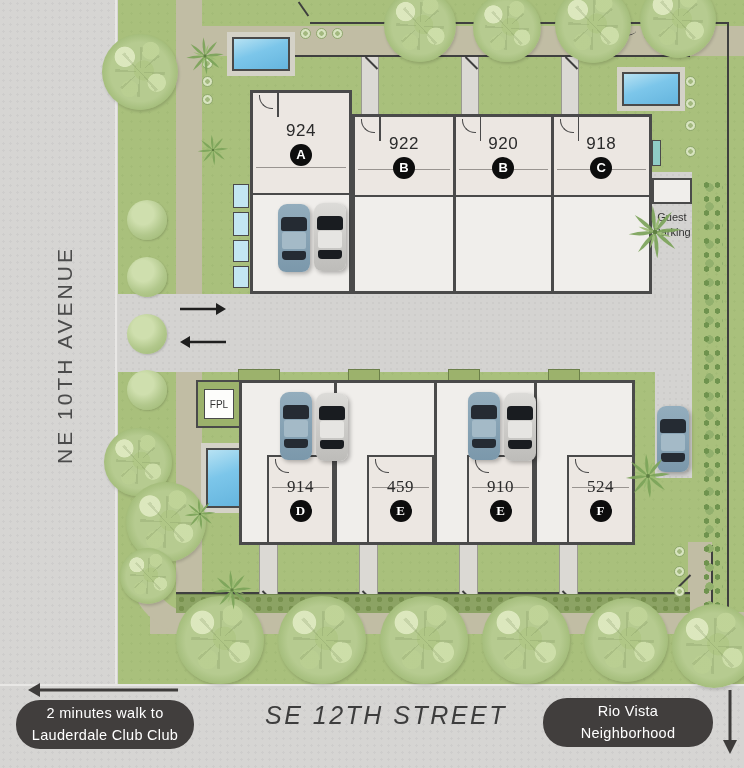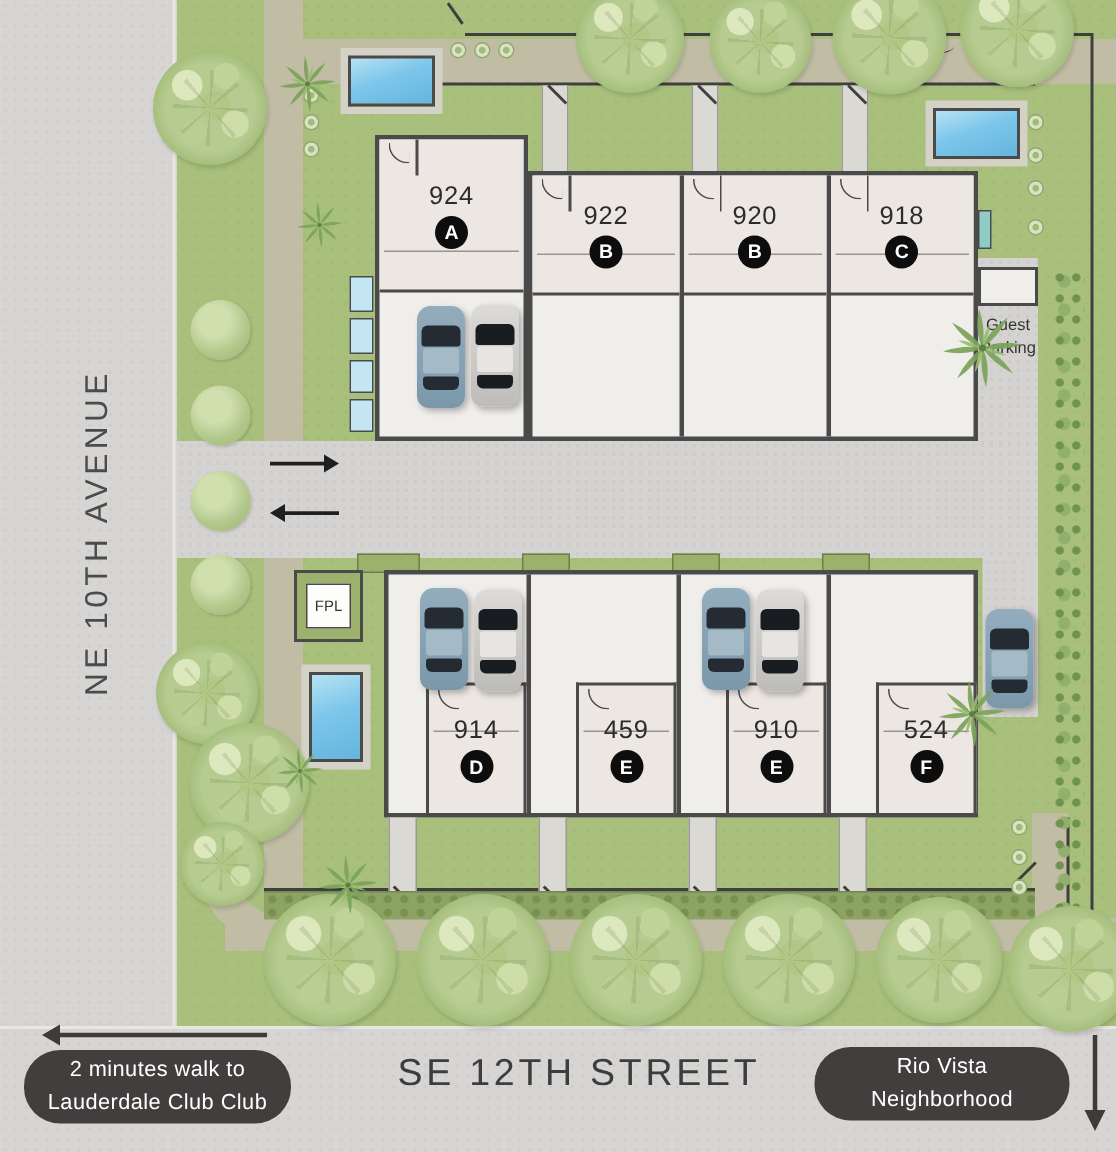--- a/index.html
+++ b/index.html
@@ -166,21 +166,21 @@
   <div class="abs" style="left:196px;top:380px;width:46px;height:48px;background:#9cb26c;border:2px solid #4a4a4a;box-sizing:border-box;display:flex;align-items:center;justify-content:center;">
     <div style="width:30px;height:30px;background:#fdfdfb;border:1.5px solid #4a4a4a;box-sizing:border-box;display:flex;align-items:center;justify-content:center;font-size:10px;color:#333;">FPL</div>
   </div>
 
   <div class="abs" style="left:652px;top:178px;width:40px;height:26px;background:#f0eeeb;border:2px solid #4a4a4a;box-sizing:border-box;"></div>
   <div class="abs glabel" style="left:648px;top:210px;width:48px;">
     <div>Guest</div>
     <div>Parking</div>
   </div>
 
-  <div class="abs block" style="left:256px;top:380px;width:396px;height:165px;">
+  <div class="abs block" style="left:239px;top:380px;width:396px;height:165px;font-family:Liberation Serif, serif;">
     <div class="wall" style="position:absolute;left:92px;top:0;width:2.5px;height:159px;"></div>
     <div class="wall" style="position:absolute;left:192px;top:0;width:2.5px;height:159px;"></div>
     <div class="wall" style="position:absolute;left:292px;top:0;width:2.5px;height:159px;"></div>
     <div class="roomB" style="position:absolute;left:25px;top:72px;width:67px;height:87px;">
       <div class="arc"></div>
       <div class="hline" style="top:30px;"></div>
       <div class="ulabel">
         <div class="unum">914</div>
         <div class="badge">D</div>
       </div>
@@ -342,21 +342,21 @@
   <svg class="abs" style="left:180px;top:302px;" width="46" height="14">
     <line x1="0" y1="7" x2="36" y2="7" stroke="#1f1f1f" stroke-width="2.5"></line>
     <polygon points="36,1 46,7 36,13" fill="#1f1f1f"></polygon>
   </svg>
   <svg class="abs" style="left:180px;top:335px;" width="46" height="14">
     <polygon points="10,1 0,7 10,13" fill="#1f1f1f"></polygon>
     <line x1="10" y1="7" x2="46" y2="7" stroke="#1f1f1f" stroke-width="2.5"></line>
   </svg>
 
   <div class="abs stname" style="left:-60px;top:342px;width:252px;height:26px;transform:rotate(-90deg);text-align:center;font-size:21px;letter-spacing:3px;font-weight:500;color:#4b4b4b;">NE 10TH AVENUE</div>
-  <div class="abs stname" style="left:246px;top:701px;width:280px;text-align:center;font-size:25px;letter-spacing:2.5px;font-weight:500;color:#3d3d3d;">SE 12TH STREET</div>
+  <div class="abs stname" style="left:246px;top:701px;width:280px;text-align:center;font-size:25px;letter-spacing:2.5px;font-weight:500;color:#3d3d3d;font-style:italic;">SE 12TH STREET</div>
 
   <svg class="abs" style="left:28px;top:682px;" width="152" height="16">
     <polygon points="12,1 0,8 12,15" fill="#3e3c3b"></polygon>
     <line x1="10" y1="8" x2="150" y2="8" stroke="#3e3c3b" stroke-width="3"></line>
   </svg>
   <div class="pill" style="left:16px;top:700px;width:178px;height:49px;">
     <span>2 minutes walk to</span>
     <span>Lauderdale Club Club</span>
   </div>
 

